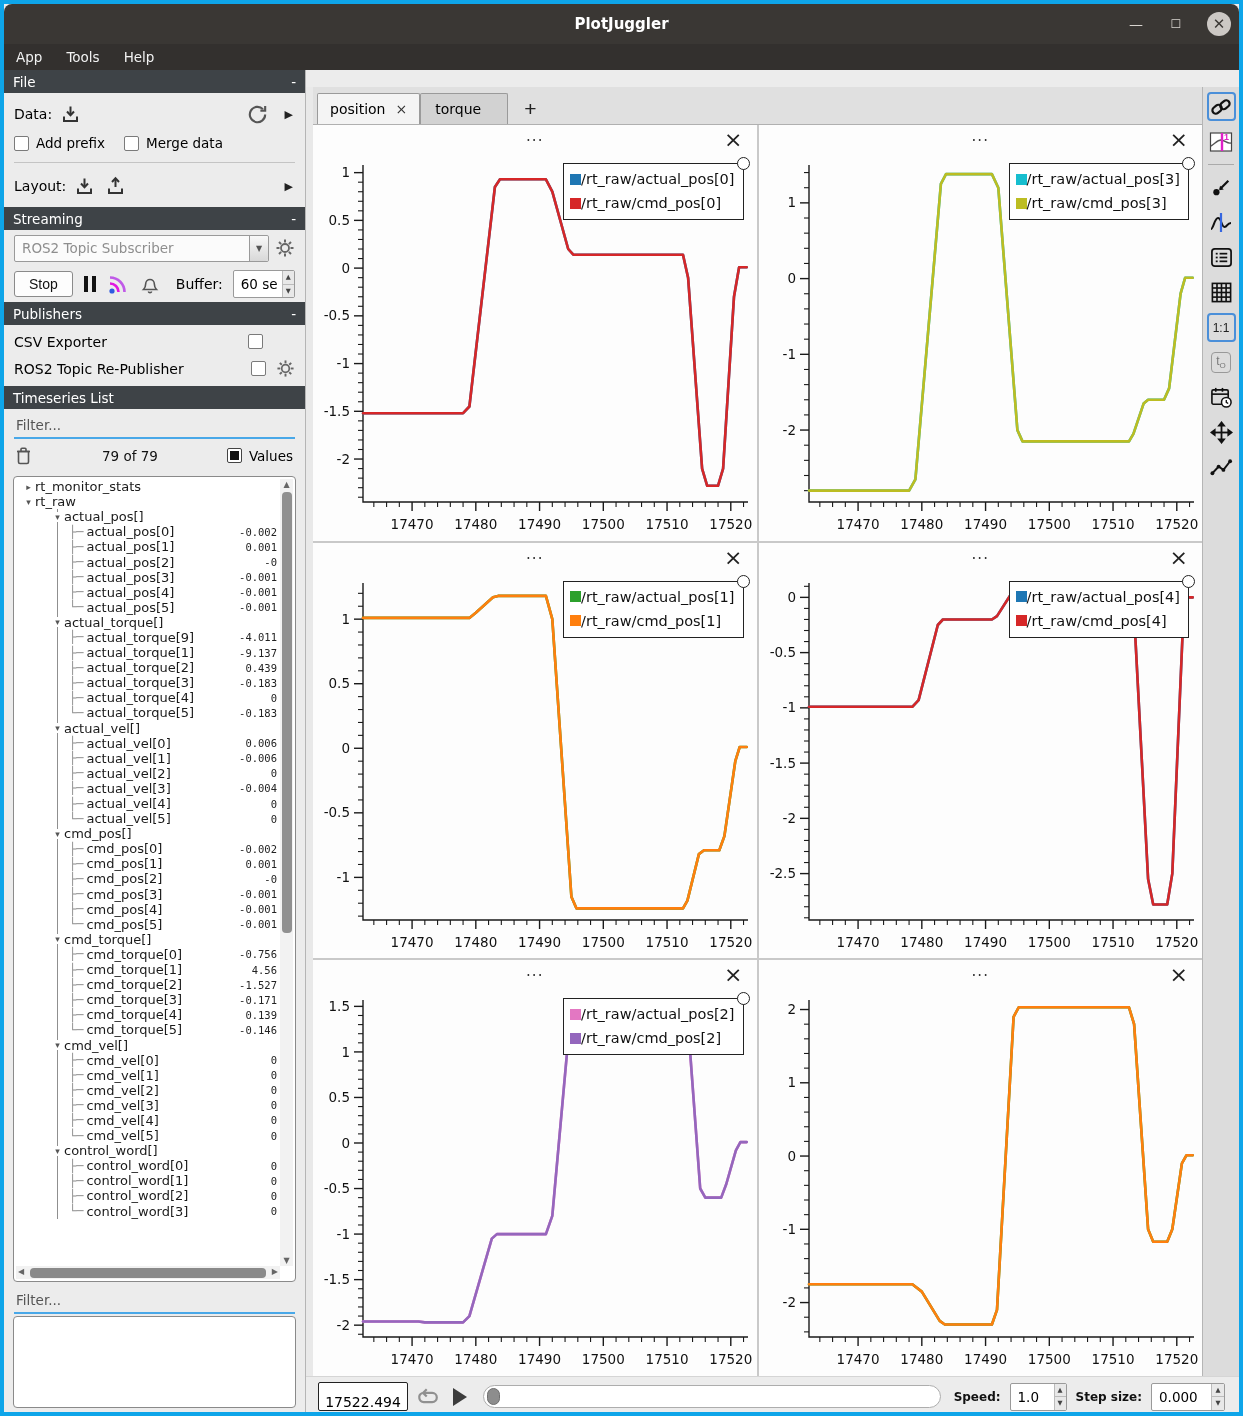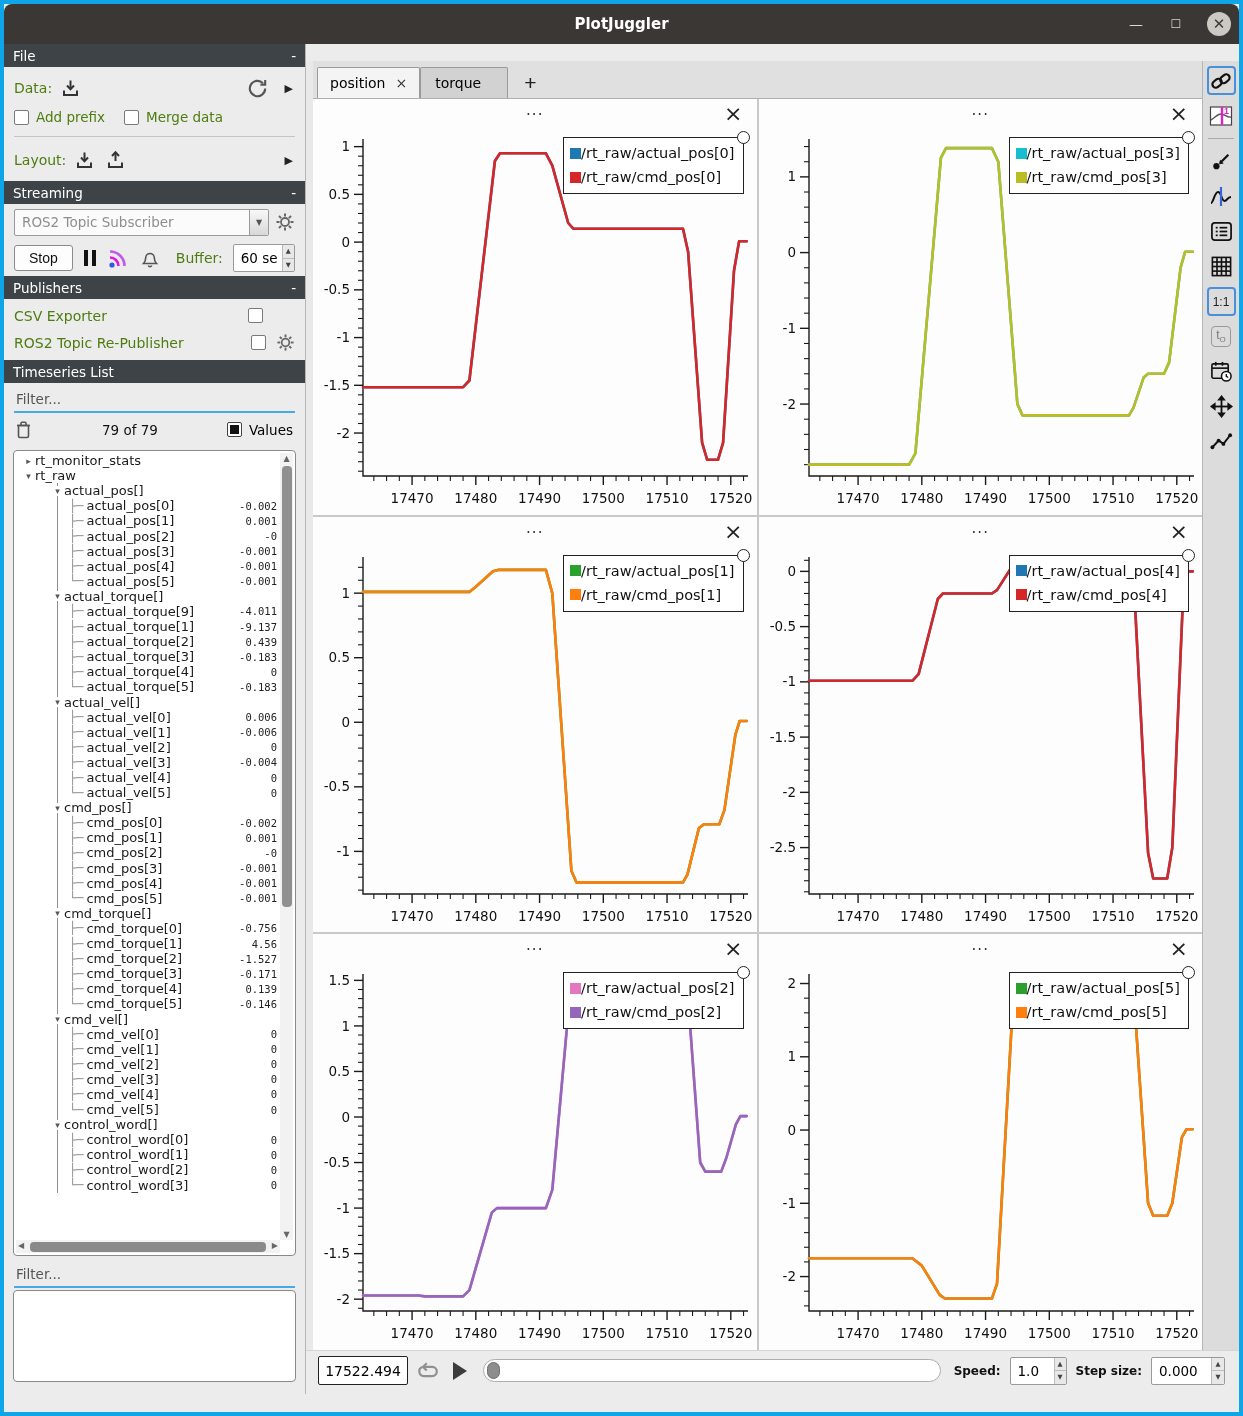--- a/index.html
+++ b/index.html
@@ -20,21 +20,21 @@
   .menubar{ height:26px; background:#33302e; display:flex; align-items:center; padding-left:12px; gap:24px; }
   .menu-item{ color:#f2f2f2; font-size:13.5px; }
 
   .app-body{ display:flex; height:1350px; }
 
   
   .sidebar{ width:302px; background:#ececec; display:flex; flex-direction:column; border-right:1px solid #b5b5b5; }
   .section-header{ background:#3e4347; color:#fff; font-size:13.5px; padding:3px 9px; height:23px;
     display:flex; justify-content:space-between; align-items:center; flex:none;}
   .side-row{ display:flex; align-items:center; padding:0 10px; flex:none; }
-  .lbl{ font-size:14px; color:#4d7c0f; }
+  .lbl{ font-size:14px; color:#000000; }
   .grow{ flex:1; }
   .arrow-right{ font-size:11px; color:#222; padding-right:2px;}
   .icon-btn{ display:flex; align-items:center; justify-content:center; background:none; border:none; }
   .checkbox{ width:15px; height:15px; border:1px solid #7a7a7a; background:#fff; border-radius:2px; flex:none;}
   .checkbox.partial{ display:flex; align-items:center; justify-content:center; border-color:#444;}
   .checkbox.partial::after{ content:""; width:9px; height:9px; background:#111; display:block;}
   .divider{ height:1px; background:#c4c4c4; margin:7px 10px; flex:none;}
   .combo{ flex:1; height:27px; background:#fbfbfb; border:1px solid #9a9a9a; border-radius:2px;
     display:flex; align-items:center; }
   .combo-text{ flex:1; color:#8e8e8e; font-size:13.5px; padding-left:7px; }
@@ -117,21 +117,21 @@
     background:none; border:2px solid transparent; border-radius:4px; color:#222;}
   .tool-btn.active{ border-color:#4a8fd9; }
   .tool-sep{ width:26px; height:1px; background:#aaa; margin:2px 0; }
   .t-label{ font-size:12px; color:#222; }
   .t-label.gray{ color:#777; border:1.6px solid #999; border-radius:4px; padding:1px 4px; }
 
   
   .transport{ height:44px; background:#ececec; display:flex; align-items:center; gap:9px;
     padding:0 14px 4px 12px; flex:none; border-top:1px solid #d5d5d5;}
   .time-box{ width:90px; height:29px; background:#fff; border:1.4px solid #222; border-radius:2px;
-    font-size:14px; display:flex; align-items:center; justify-content:center;}
+    font-size:14px; display:flex; align-items:flex-end; justify-content:center;}
   .time-box input{ border:none; outline:none; width:100%; text-align:center; font-size:14px;
     font-family:"DejaVu Sans","Liberation Sans",sans-serif; background:transparent;}
   .slider{ flex:1; height:23px; background:#fff; border:1px solid #adadad; border-radius:12px; position:relative; margin:0 4px;}
   .slider-handle{ position:absolute; left:3px; top:2px; width:13px; height:17px; background:#8d8d8d;
     border:1px solid #6f6f6f; border-radius:7px;}
   .trans-label{ font-size:12px; font-weight:bold; color:#111; }
   .speed-spin{ width:57px; } .step-spin{ width:74px; }
 </style>
 </head>
 <body>
@@ -140,20 +140,25 @@
 
   <div class="titlebar">
     <span class="title-text">PlotJuggler</span>
     <div class="win-controls">
       <span class="wc-min">—</span>
       <span class="wc-max">☐</span>
       <span class="wc-close">✕</span>
     </div>
   </div>
 
+  <div class="menubar">
+    <span class="menu-item">App</span>
+    <span class="menu-item">Tools</span>
+    <span class="menu-item">Help</span>
+  </div>
 
   <div class="app-body">
 
     <div class="sidebar">
 
       <div class="section-header">
         <span>File</span>
         <span>-</span>
       </div>
 
@@ -1107,31 +1112,20 @@
                   <line x1="366.79635761589105" y1="377" x2="366.79635761589105" y2="382" stroke="#1a1a1a" stroke-width="1.1"></line>
                   <line x1="379.54470198675165" y1="377" x2="379.54470198675165" y2="382" stroke="#1a1a1a" stroke-width="1.1"></line>
                   <line x1="392.2930463576123" y1="377" x2="392.2930463576123" y2="382" stroke="#1a1a1a" stroke-width="1.1"></line>
                   <line x1="405.0413907284729" y1="377" x2="405.0413907284729" y2="382" stroke="#1a1a1a" stroke-width="1.1"></line>
                   <line x1="430.53807947019413" y1="377" x2="430.53807947019413" y2="382" stroke="#1a1a1a" stroke-width="1.1"></line>
                   <polyline points="50.0,324.3 153.3,324.3 162.8,331.6 180.7,360.9 185.8,364.5 232.9,364.5 238.0,349.9 254.6,56.8 259.7,47.3 370.0,47.3 375.1,64.2 389.1,269.3 394.2,281.8 408.2,281.8 413.3,269.3 422.9,203.4 427.4,195.3 433.7,195.3" fill="none" stroke="#2ca02c" stroke-width="2.6" stroke-linejoin="round" stroke-linecap="round"></polyline>
                   <polyline points="50.0,324.3 153.3,324.3 162.8,331.6 180.7,360.9 185.8,364.5 232.9,364.5 238.0,349.9 254.6,56.8 259.7,47.3 370.0,47.3 375.1,64.2 389.1,269.3 394.2,281.8 408.2,281.8 413.3,269.3 422.9,203.4 427.4,195.3 433.7,195.3" fill="none" stroke="#ff7f0e" stroke-width="2.6" stroke-linejoin="round" stroke-linecap="round"></polyline>
                 </svg>
               <span class="plot-dots">...</span>
               <span class="plot-close">×</span>
-            <div class="plot-legend">
-                  <div class="legend-row">
-                    <span class="legend-swatch" style="background: rgb(44, 160, 44);"></span>
-                    <span class="legend-label">/rt_raw/actual_pos[5]</span>
-                  </div>
-                  <div class="legend-row">
-                    <span class="legend-swatch" style="background: rgb(255, 127, 14);"></span>
-                    <span class="legend-label">/rt_raw/cmd_pos[5]</span>
-                  </div>
-                  <div class="legend-handle"></div>
-                </div>
               </div>
           </div>
         </div>
 
         <div class="right-toolbar">
           <button class="tool-btn active">
             <svg width="22" height="22" viewBox="0 0 24 24">
               <g fill="none" stroke="#111" stroke-width="2.4">
                 <rect x="2.2" y="10.8" width="11" height="7.4" rx="3.7" transform="rotate(-40 7.7 14.5)"></rect>
                 <rect x="10.8" y="5.8" width="11" height="7.4" rx="3.7" transform="rotate(-40 16.3 9.5)"></rect>

